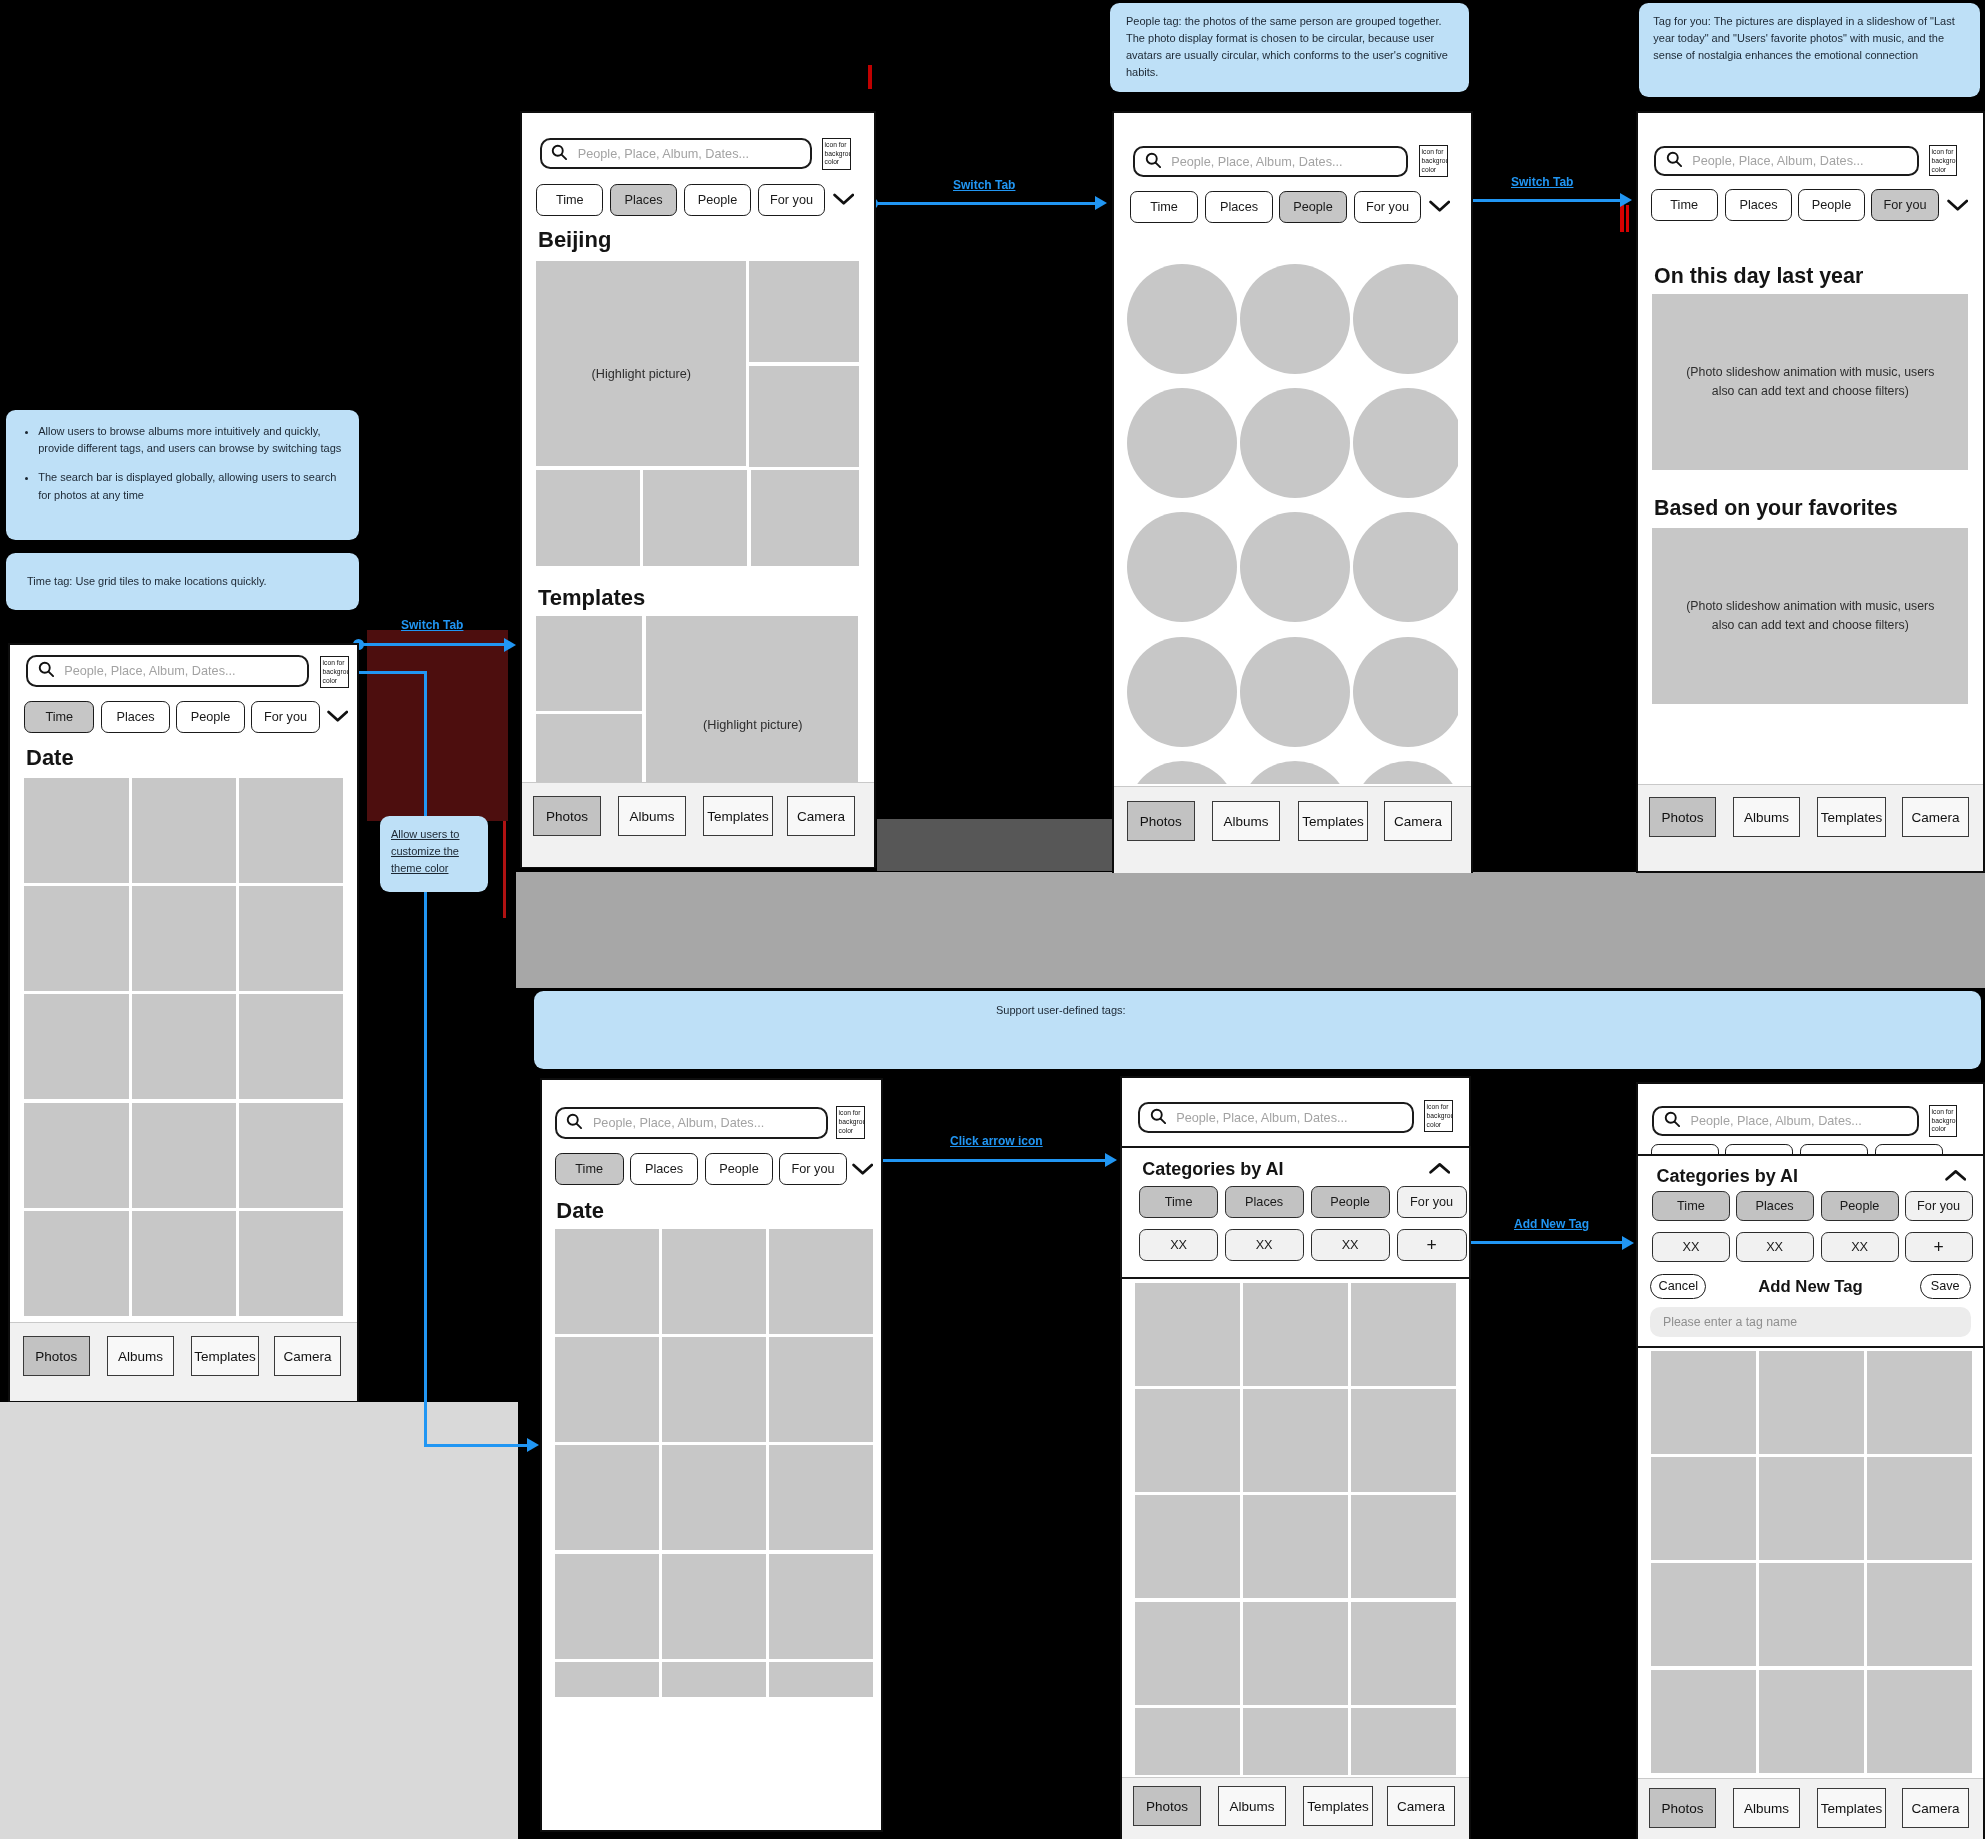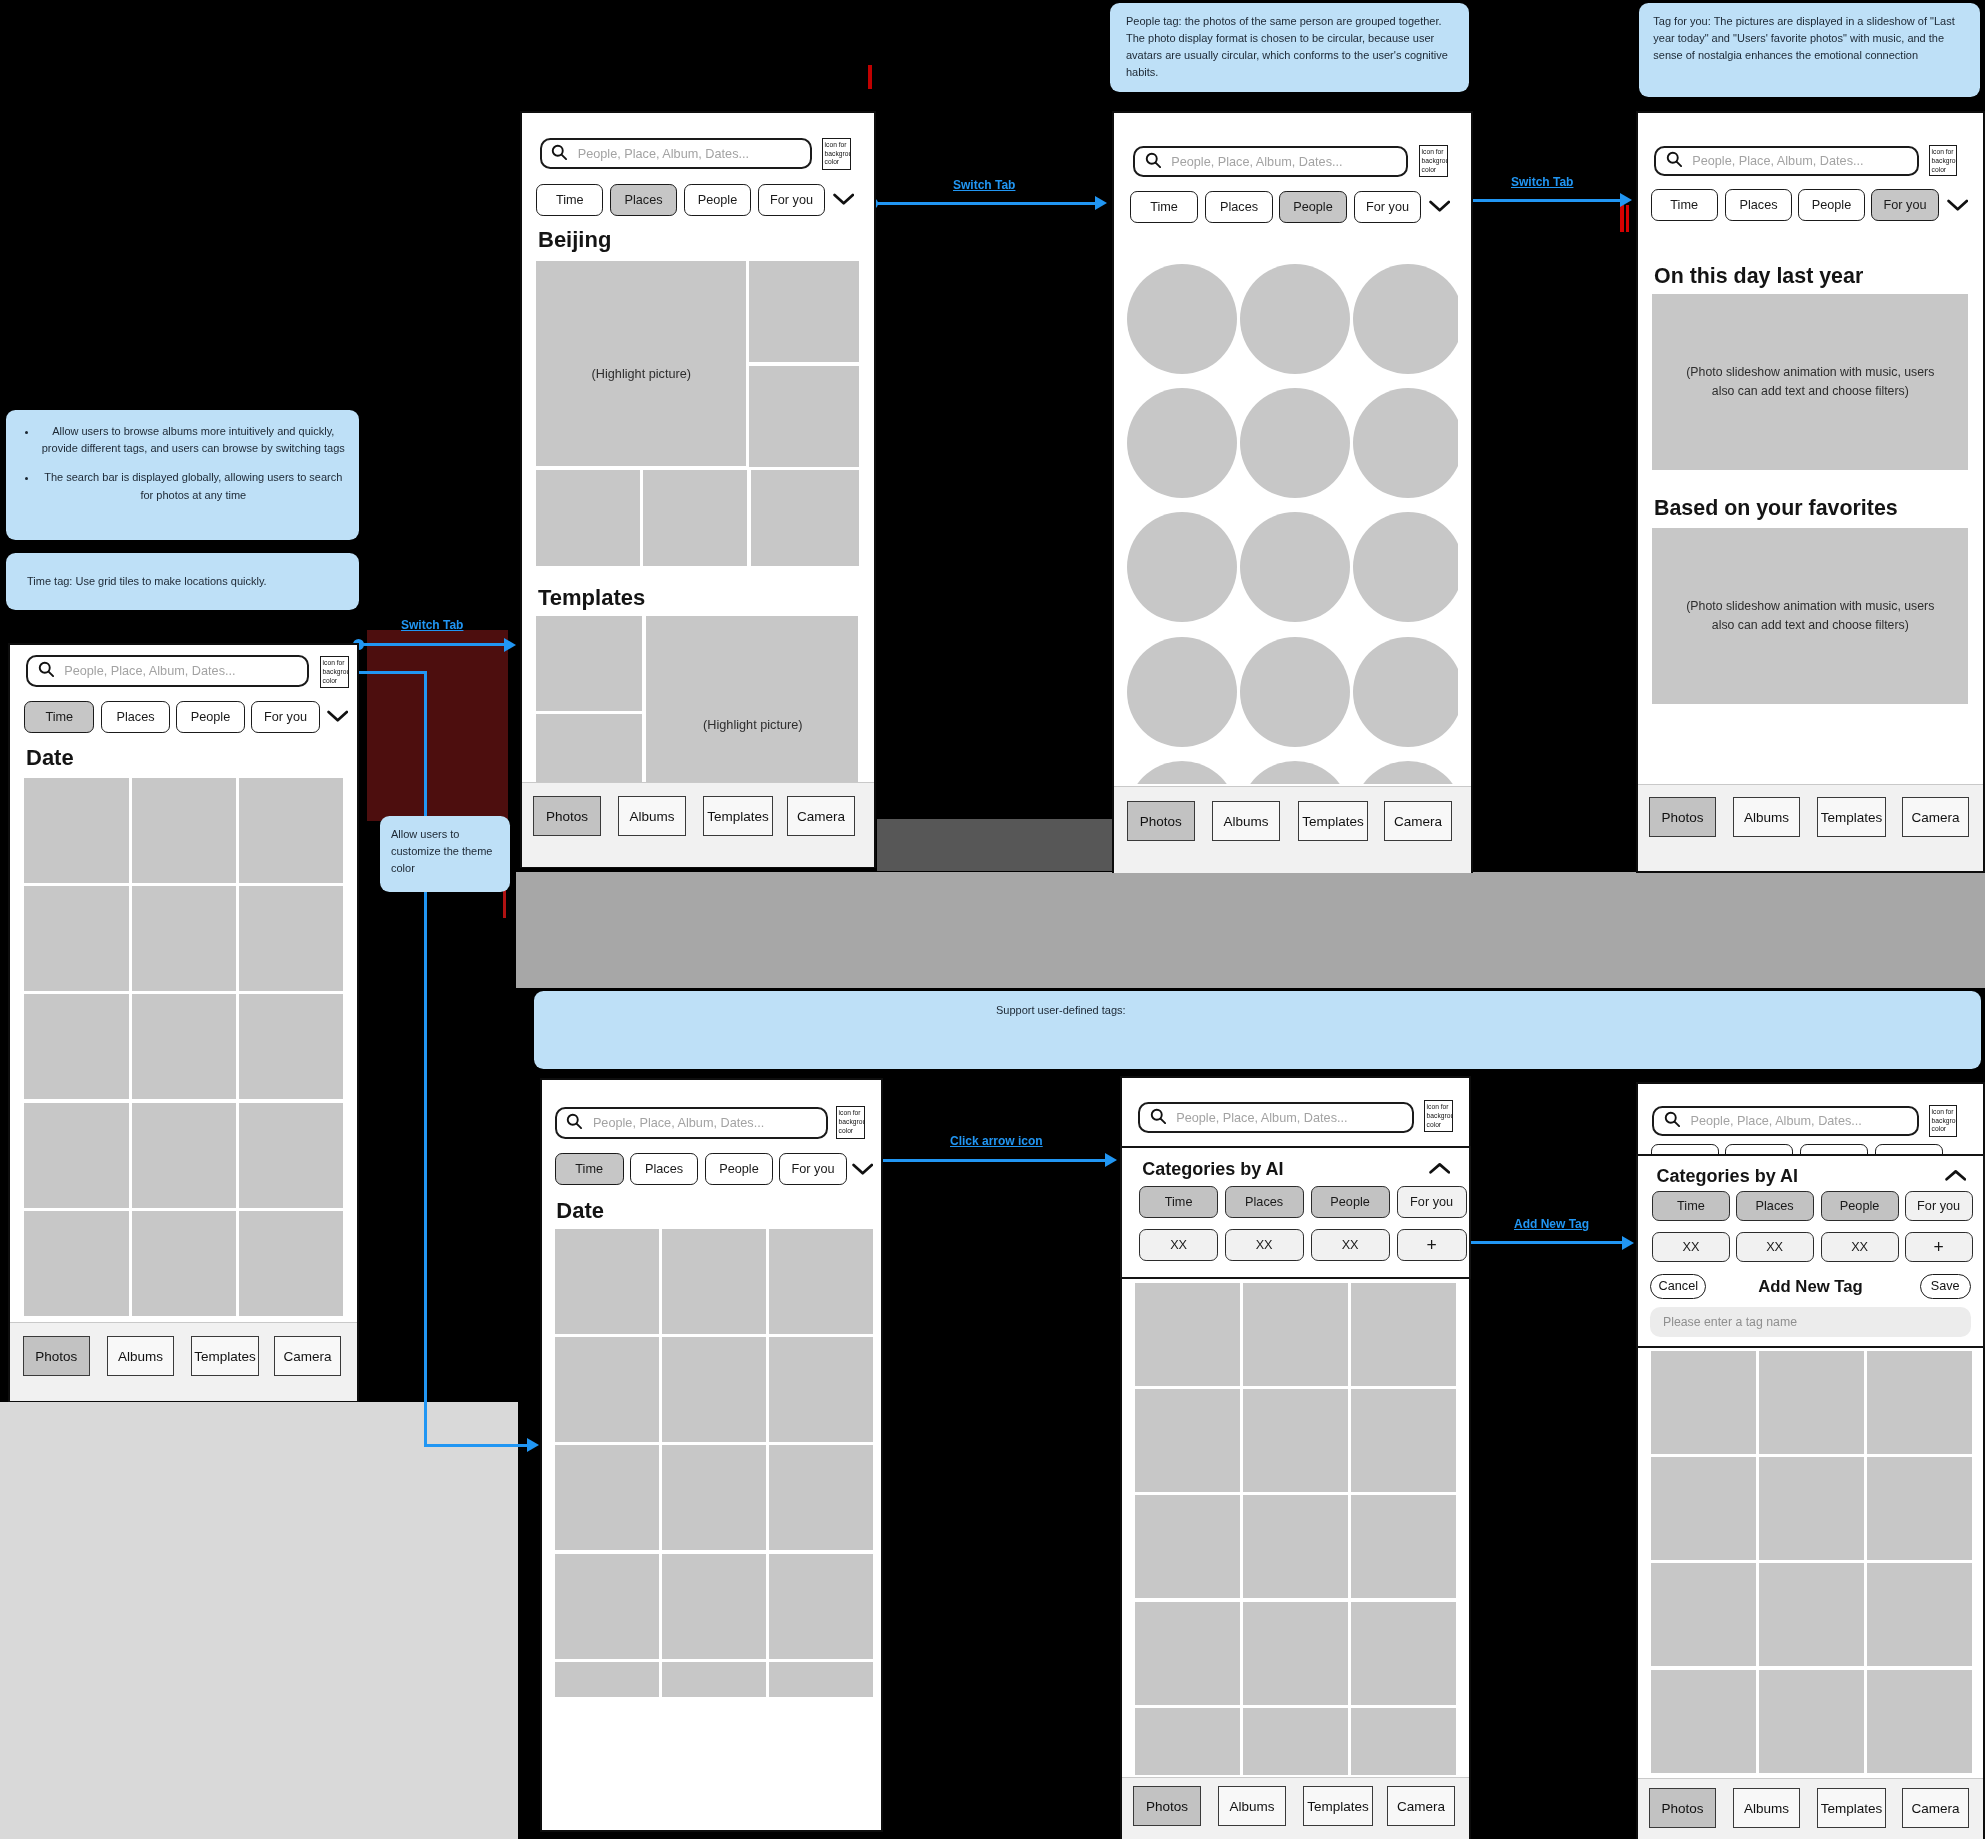--- a/index.html
+++ b/index.html
@@ -2,21 +2,21 @@
 <html style="font-size:12.7px"><head>
 <meta charset="utf-8">
 <style>
   html,body{margin:0;padding:0;background:#000;}
   body{font-family:"Liberation Sans",sans-serif;}
   #canvas{position:relative;width:1985px;height:1839px;background:#000;overflow:hidden;}
 
   
   .co{position:absolute;background:#bee0f7;border-radius:9.5px;color:#1c2733;font-size:11px;line-height:1.55;box-sizing:border-box;}
   .co ul{margin:0;padding-left:17.5px;}
-  .co li{margin-bottom:3.2px;text-align:center;}
+  .co li{margin-bottom:3.2px;}
 
   
   .ph{position:absolute;background:#fff;border:2.4px solid #0d0d0d;box-sizing:border-box;}
   .ph *{box-sizing:border-box;}
   .search{position:absolute;border:2px solid #1a1a1a;border-radius:10.3px;display:flex;align-items:center;gap:8px;padding:0 9.5px;background:#fff;}
   .search input{border:none;outline:none;font-size:12.7px;width:100%;color:#333;background:transparent;font-family:"Liberation Sans",sans-serif;}
   .search input::placeholder{color:#a3a3a3;}
   .iconbox{position:absolute;border:1.6px solid #1a1a1a;background:#fff;font-size:6.7px;line-height:1.3;padding:2.4px 1.6px;color:#111;overflow:hidden;}
   .tag{position:absolute;height:32px;border:1.6px solid #1a1a1a;border-radius:7.1px;background:#fff;font-size:12.7px;display:flex;align-items:center;justify-content:center;color:#1a1a1a;}
   .tag.sel{background:#c6c6c6;}
@@ -100,21 +100,21 @@
   <div class="co" style="left:1110px;top:3.2px;width:359px;height:89px;padding:9.5px 16px;">People tag: the photos of the same person are grouped together. The photo display format is chosen to be circular, because user avatars are usually circular, which conforms to the user's cognitive habits.</div>
   <div class="co" style="left:1639px;top:3.2px;width:341px;height:94px;padding:9.5px 14.3px;">Tag for you: The pictures are displayed in a slideshow of "Last year today" and "Users' favorite photos" with music, and the sense of nostalgia enhances the emotional connection</div>
 
   <div class="co" style="left:6.4px;top:410px;width:353px;height:130px;padding:12.7px 11px 9.5px 14.3px;">
     <ul>
       <li style="margin-bottom:12.7px;">Allow users to browse albums more intuitively and quickly, provide different tags, and users can browse by switching tags</li>
       <li>The search bar is displayed globally, allowing users to search for photos at any time</li>
     </ul>
   </div>
   <div class="co" style="left:6.4px;top:553px;width:353px;height:57px;display:flex;align-items:center;padding-left:20.6px;">Time tag: Use grid tiles to make locations quickly.</div>
-  <div class="co" style="left:380px;top:816px;width:130px;height:76px;padding:9.5px 8px 8px 11px;">Allow users to customize the theme color</div>
+  <div class="co" style="left:380px;top:816px;width:108px;height:76px;padding:9.5px 8px 8px 11px;text-decoration:underline;">Allow users to customize the theme color</div>
 
   <div class="co" style="left:534px;top:991px;width:1447px;height:78px;padding:11px 0 0 462px;">
     <div>Support user-defined tags:</div>
   </div>
 
   <div class="ph" style="left:8px;top:643px;width:351px;height:759px;">
     <div class="search" style="left:16px;top:10.3px;width:283px;height:32px;">
       <span><svg width="16.7" height="16.7" viewBox="0 0 21 21">
             <circle cx="8.5" cy="8.5" r="6.3" fill="none" stroke="#111" stroke-width="2.4"></circle>
             <line x1="13.3" y1="13.3" x2="19" y2="19" stroke="#111" stroke-width="2.4" stroke-linecap="round"></line>

